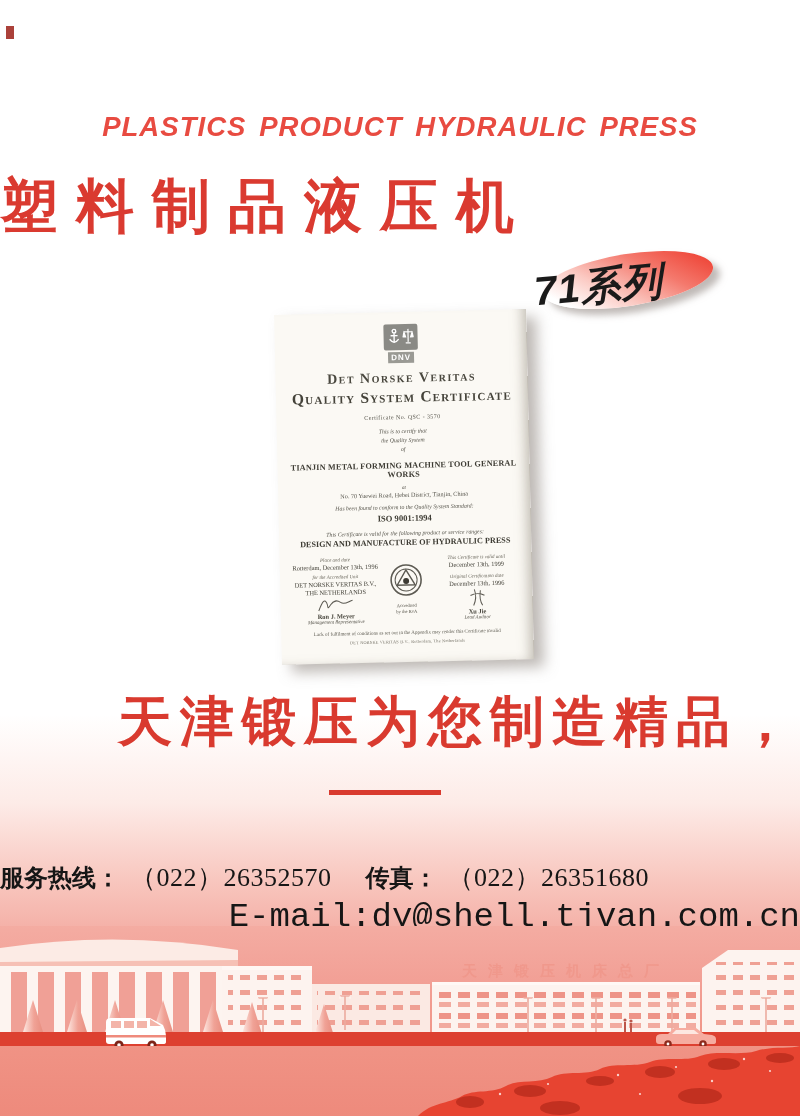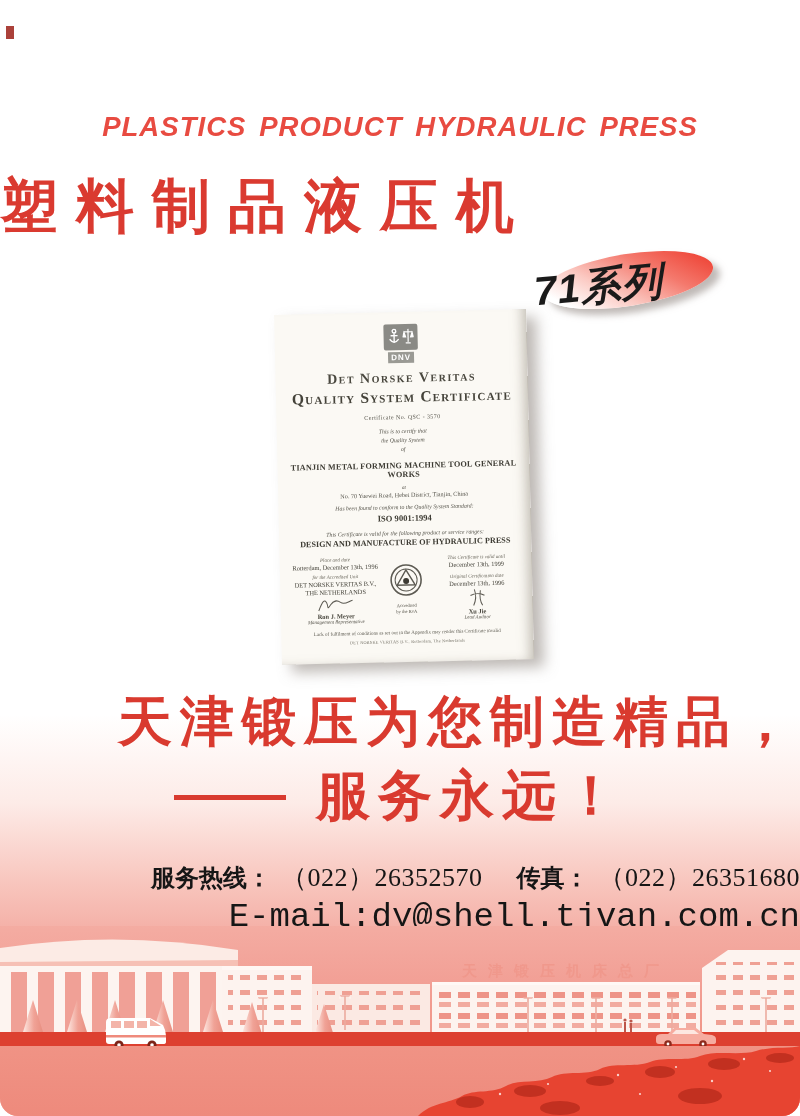--- a/index.html
+++ b/index.html
@@ -1,20 +1,19 @@
 <!DOCTYPE html>
 <html><head>
 <meta charset="utf-8">
 <style>
   html,body{margin:0;padding:0;}
   body{font-family:"Liberation Sans",sans-serif;}
   #page{
     position:relative;width:800px;height:1116px;overflow:hidden;margin:0 auto;
     background:linear-gradient(180deg,#ffffff 0%,#ffffff 64%,#fdebe7 72%,#f8c6be 79%,#f3a89e 85%,#f3a89e 100%);
-    border-radius:18px;
   }
   .corner-mark{position:absolute;left:6px;top:26px;width:8px;height:13px;background:#9c2018;opacity:.85;}
   
   .title-en{
     position:absolute;left:0;top:112px;width:100%;text-align:center;
     font-family:"Liberation Sans",sans-serif;font-style:italic;font-weight:700;
     font-size:27px;letter-spacing:1px;word-spacing:4px;color:#e84b41;
     transform:scaleX(1.02);
   }
   .title-zh{
@@ -76,21 +75,21 @@
     font-size:54px;letter-spacing:8px;color:#d93a2f;
   }
   .slogan2{
     position:absolute;left:0;top:760px;width:100%;text-align:center;
     font-family:"Liberation Serif","DejaVu Serif",serif;font-weight:700;
     font-size:54px;letter-spacing:8px;color:#d93a2f;white-space:nowrap;
   }
   .slogan-dash{display:inline-block;width:112px;height:5px;background:#d93a2f;vertical-align:14px;margin-right:30px;}
   
   .contact-line{
-    position:absolute;left:0;top:860px;width:100%;text-align:right;color:#161616;white-space:nowrap;
+    position:absolute;left:0;top:860px;width:100%;text-align:left;color:#161616;white-space:nowrap;
   }
   .contact-cjk{font-family:"Liberation Serif","DejaVu Serif",serif;font-weight:700;font-size:24px;}
   .contact-num{font-family:"Liberation Serif","DejaVu Serif",serif;font-size:26px;letter-spacing:.5px;}
   .gap-lg{display:inline-block;width:34px;}
   .gap-sm{display:inline-block;width:10px;}
   .email-line{
     position:absolute;left:0;top:898px;width:100%;text-align:right;
     font-family:Liberation Mono, monospace;font-size:34px;color:#161616;
   }
   
@@ -190,21 +189,21 @@
         <div class="cert-role">Lead Auditor</div>
       </div>
     </div>
 
     <div class="cert-footnote">Lack of fulfilment of conditions as set out in the Appendix may render this Certificate invalid</div>
     <div class="cert-fineprint">DET NORSKE VERITAS B.V., Rotterdam, The Netherlands</div>
   </div>
 
   <div class="slogan1">天津锻压为您制造精品，</div>
   <div class="slogan2">
-    <span class="slogan-dash"></span><span>服务永远！</span>
+    <span class="slogan-dash"></span>
   </div>
 
   <div class="contact-line">
     <span class="contact-cjk">服务热线：</span><span class="gap-sm"></span><span class="contact-num">（022）26352570</span><span class="gap-lg"></span><span class="contact-cjk">传真：</span><span class="gap-sm"></span><span class="contact-num">（022）26351680</span>
   </div>
   <div class="email-line">E-mail:dy@shell.tjvan.com.cn</div>
 
   <svg class="factory" viewBox="0 0 800 190" preserveAspectRatio="none">
     <defs>
       <linearGradient id="skyGrad" x1="0" y1="0" x2="0" y2="1">

